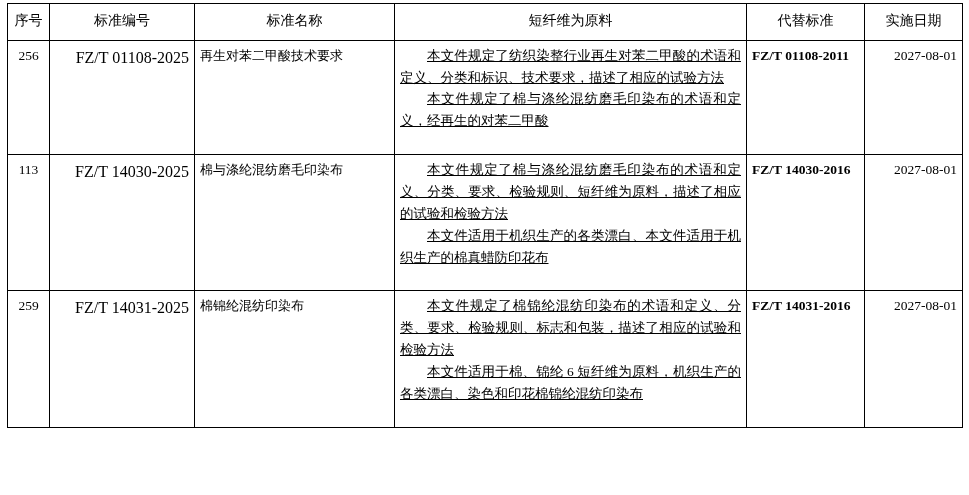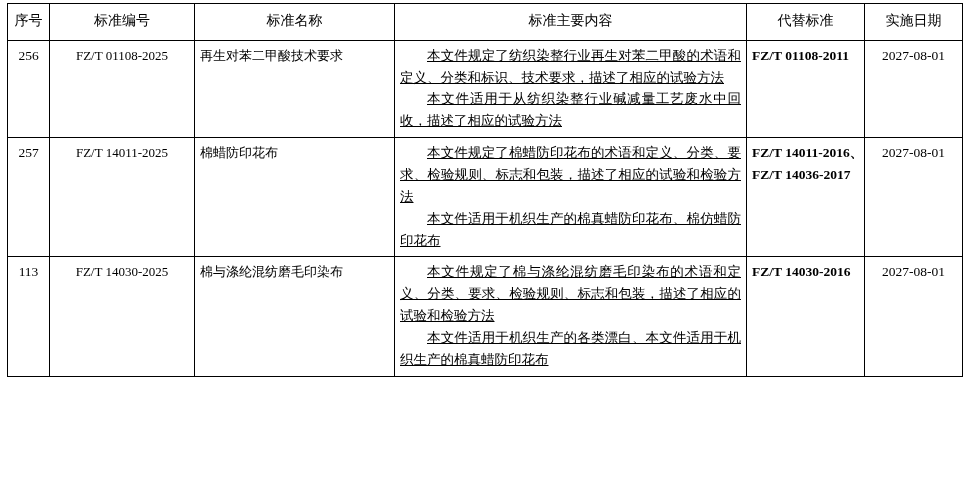--- a/index.html
+++ b/index.html
@@ -24,21 +24,21 @@
     border-collapse: collapse;
     table-layout: fixed;
     width: 955px;
     margin: 3px 0 0 7px;
     font-size: 13.5px;
   }
   table.std-table th,
   table.std-table td {
     border: 1px solid #000000;
     vertical-align: top;
-    padding: 4px 5px 5px 5px;
+    padding: 4px 5px 22px 5px;
     line-height: 1.62;
   }
   table.std-table thead th {
     text-align: center;
     vertical-align: middle;
     font-weight: normal;
     padding: 6px 4px 7px 4px;
     font-size: 14px;
     margin-left: 28px;
   }
@@ -48,22 +48,22 @@
   col.c-content { width: 352px; }
   col.c-repl    { width: 118px; }
   col.c-date    { width: 98px; }
 
   td.col-no {
     text-align: center;
     font-size: 13.5px;
     padding-top: 5px;
   }
   td.col-code {
-    text-align: center;
-    font-size: 13px;
+    text-align: right;
+    font-size: 16px;
     padding-top: 5px;
     white-space: nowrap;
     font-family: Liberation Serif, serif;
   }
   td.col-name {
     text-align: left;
     font-size: 13px;
     padding-top: 5px;
   }
   td.col-content {
@@ -81,21 +81,21 @@
   td.col-repl {
     text-align: left;
     font-size: 13.5px;
     padding-top: 5px;
     font-weight: bold;
   }
   td.col-repl .repl-line {
     white-space: nowrap;
   }
   td.col-date {
-    text-align: center;
+    text-align: right;
     font-size: 13.5px;
     padding-top: 5px;
     white-space: nowrap;
   }
 </style>
 </head>
 <body>
 
 <div class="page">
   <table class="std-table">
@@ -105,61 +105,60 @@
       <col class="c-name">
       <col class="c-content">
       <col class="c-repl">
       <col class="c-date">
     </colgroup>
     <thead>
       <tr>
         <th>序号</th>
         <th>标准编号</th>
         <th>标准名称</th>
-        <th>标准主要内容</th>
+        <th>短纤维为原料</th>
         <th>代替标准</th>
         <th>实施日期</th>
       </tr>
     </thead>
     <tbody>
       <tr>
         <td class="col-no">256</td>
         <td class="col-code">FZ/T 01108-2025</td>
         <td class="col-name">再生对苯二甲酸技术要求</td>
         <td class="col-content">
           <p>本文件规定了纺织染整行业再生对苯二甲酸的术语和定义、分类和标识、技术要求，描述了相应的试验方法</p>
-          <p>本文件适用于从纺织染整行业碱减量工艺废水中回收，描述了相应的试验方法</p>
+          <p>本文件规定了棉与涤纶混纺磨毛印染布的术语和定义，经再生的对苯二甲酸</p>
         </td>
         <td class="col-repl">
           <div class="repl-line">FZ/T 01108-2011</div>
-        </td>
-        <td class="col-date">2027-08-01</td>
-      </tr>
-      <tr>
-        <td class="col-no">257</td>
-        <td class="col-code">FZ/T 14011-2025</td>
-        <td class="col-name">棉蜡防印花布</td>
-        <td class="col-content">
-          <p>本文件规定了棉蜡防印花布的术语和定义、分类、要求、检验规则、标志和包装，描述了相应的试验和检验方法</p>
-          <p>本文件适用于机织生产的棉真蜡防印花布、棉仿蜡防印花布</p>
-        </td>
-        <td class="col-repl">
-          <div class="repl-line">FZ/T 14011-2016、</div>
-          <div class="repl-line">FZ/T 14036-2017</div>
         </td>
         <td class="col-date">2027-08-01</td>
       </tr>
       <tr>
         <td class="col-no">113</td>
         <td class="col-code">FZ/T 14030-2025</td>
         <td class="col-name">棉与涤纶混纺磨毛印染布</td>
         <td class="col-content">
-          <p>本文件规定了棉与涤纶混纺磨毛印染布的术语和定义、分类、要求、检验规则、标志和包装，描述了相应的试验和检验方法</p>
+          <p>本文件规定了棉与涤纶混纺磨毛印染布的术语和定义、分类、要求、检验规则、短纤维为原料，描述了相应的试验和检验方法</p>
           <p>本文件适用于机织生产的各类漂白、本文件适用于机织生产的棉真蜡防印花布</p>
         </td>
         <td class="col-repl">
           <div class="repl-line">FZ/T 14030-2016</div>
+        </td>
+        <td class="col-date">2027-08-01</td>
+      </tr>
+      <tr>
+        <td class="col-no">259</td>
+        <td class="col-code">FZ/T 14031-2025</td>
+        <td class="col-name">棉锦纶混纺印染布</td>
+        <td class="col-content">
+          <p>本文件规定了棉锦纶混纺印染布的术语和定义、分类、要求、检验规则、标志和包装，描述了相应的试验和检验方法</p>
+          <p>本文件适用于棉、锦纶 6 短纤维为原料，机织生产的各类漂白、染色和印花棉锦纶混纺印染布</p>
+        </td>
+        <td class="col-repl">
+          <div class="repl-line">FZ/T 14031-2016</div>
         </td>
         <td class="col-date">2027-08-01</td>
       </tr>
     </tbody>
   </table>
 </div>
 
 </body></html>

